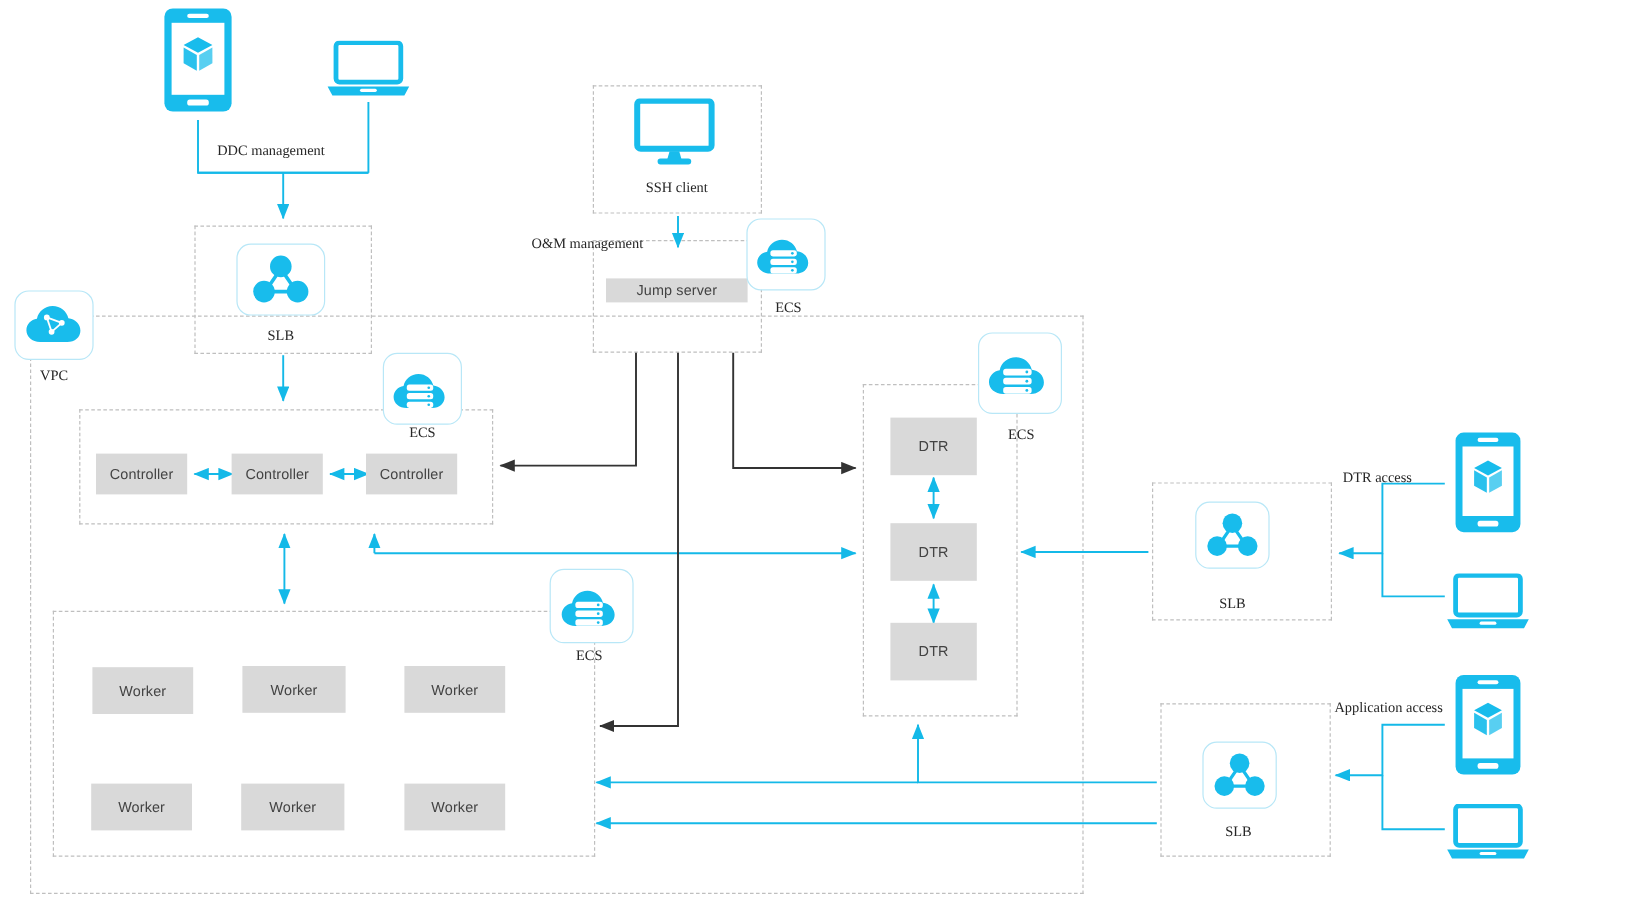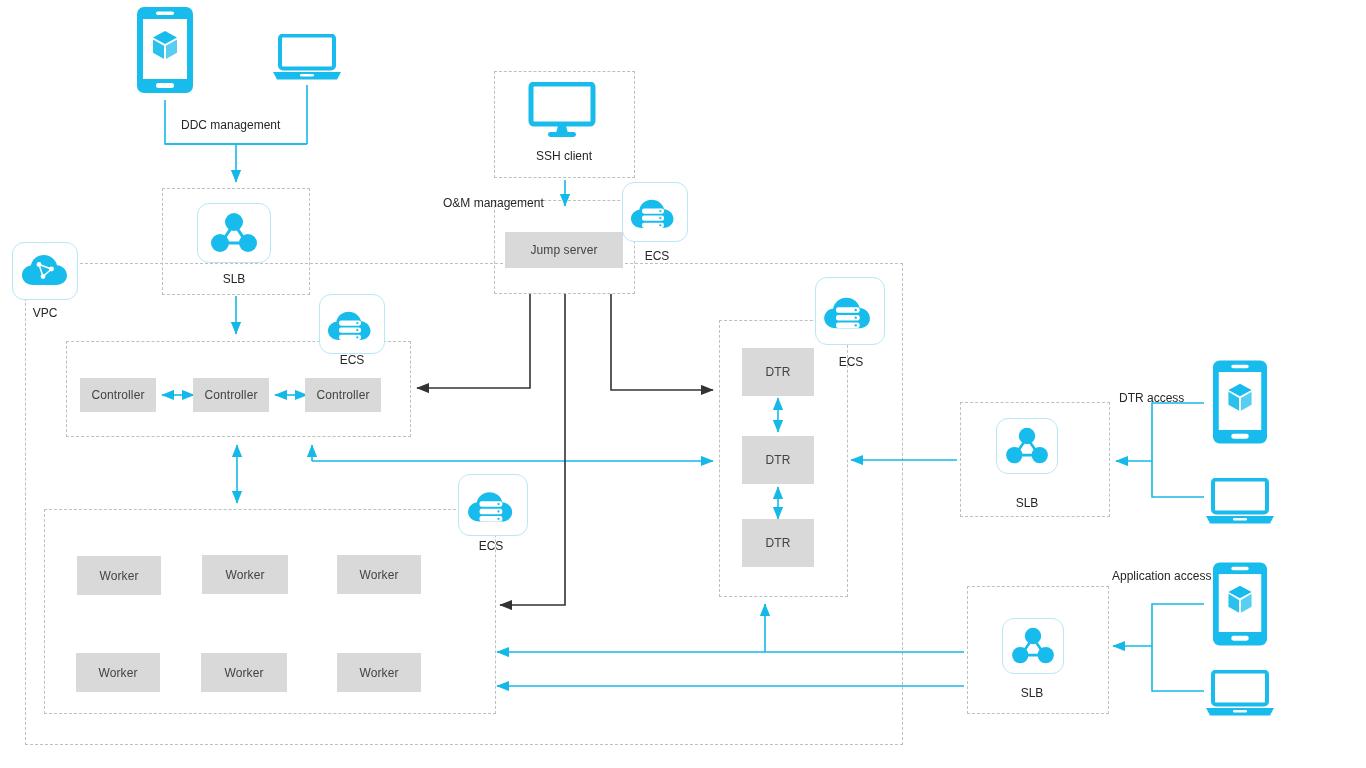--- a/index.html
+++ b/index.html
@@ -63,21 +63,21 @@
     display: flex;
     align-items: center;
     justify-content: center;
   }
   .plainicon svg { display: block; }
   
   .lbl {
     position: absolute;
     font-size: 12px;
     color: #262626;
-    font-family: Liberation Sans, sans-serif;
+    font-family: Liberation Serif, serif;
     white-space: nowrap;
     line-height: 14px;
   }
   .lbl.center {
     text-align: center;
     transform: translateX(-50%);
   }
 </style>
 </head>
 <body>
@@ -176,21 +176,21 @@
   <div class="nodebox" style="left:337px; top:555px; width:84px; height:39px;">Worker</div>
 
   <div class="nodebox" style="left:76px; top:653px; width:84px; height:39px;">Worker</div>
   <div class="nodebox" style="left:201px; top:653px; width:86px; height:39px;">Worker</div>
   <div class="nodebox" style="left:337px; top:653px; width:84px; height:39px;">Worker</div>
 
   <div class="nodebox" style="left:742px; top:348px; width:72px; height:48px;">DTR</div>
   <div class="nodebox" style="left:742px; top:436px; width:72px; height:48px;">DTR</div>
   <div class="nodebox" style="left:742px; top:519px; width:72px; height:48px;">DTR</div>
 
-  <div class="nodebox" style="left:505px; top:232px; width:118px; height:36px;">Jump server</div>
+  <div class="nodebox" style="left:505px; top:232px; width:118px; height:20px;">Jump server</div>
 
   <div class="icontile" style="left:12px; top:242px; width:66px; height:58px;">
     <span>
       <svg width="48" height="38" viewBox="0 0 48 38" xmlns="http://www.w3.org/2000/svg">
         <path d="M12.5 33 C5.6 33 1 28.6 1 23.2 C1 18.3 4.8 14.2 9.8 13.6 C10.9 7.6 16.3 3 22.9 3 C29.3 3 34.7 7.4 36 13.2 C41.6 13.6 46 18.1 46 23.6 C46 29 41.4 33 35 33 Z" fill="#18bcec"></path>
         <g fill="#ffffff">
           <circle cx="18" cy="12.5" r="2.4"></circle>
           <circle cx="30.5" cy="17" r="2.4"></circle>
           <circle cx="22" cy="24.5" r="2.4"></circle>
           <path d="M18 12.5 L30.5 17" stroke="#ffffff" stroke-width="1.5"></path>
@@ -368,21 +368,21 @@
   <div class="plainicon" style="left:1204px; top:478px; width:72px; height:48px;">
     <span>
       <svg width="72" height="48" viewBox="0 0 72 48" xmlns="http://www.w3.org/2000/svg">
         <rect x="9" y="1.5" width="54" height="33" rx="3" fill="none" stroke="#18bcec" stroke-width="4"></rect>
         <path d="M2 38 L70 38 L66 45.5 L6 45.5 Z" fill="#18bcec"></path>
         <rect x="29" y="40" width="14" height="2.6" rx="1.3" fill="#ffffff"></rect>
       </svg>
     </span>
   </div>
 
-  <div class="lbl" style="left:1112px; top:569px;">Application access</div>
+  <div class="lbl" style="left:1112px; top:582px;">Application access</div>
 
   <div class="plainicon" style="left:1212px; top:560px; width:56px; height:88px;">
     <span>
       <svg width="56" height="88" viewBox="0 0 58 88" xmlns="http://www.w3.org/2000/svg">
         <rect x="1" y="1" width="56" height="86" rx="7" fill="#18bcec"></rect>
         <rect x="7" y="13" width="44" height="60" fill="#ffffff"></rect>
         <rect x="20" y="5.5" width="18" height="3.6" rx="1.8" fill="#ffffff"></rect>
         <rect x="20" y="77" width="18" height="5" rx="2.2" fill="#ffffff"></rect>
         <g fill="#18bcec">
           <path d="M29 25 L41 31.5 L29 38 L17 31.5 Z"></path>

